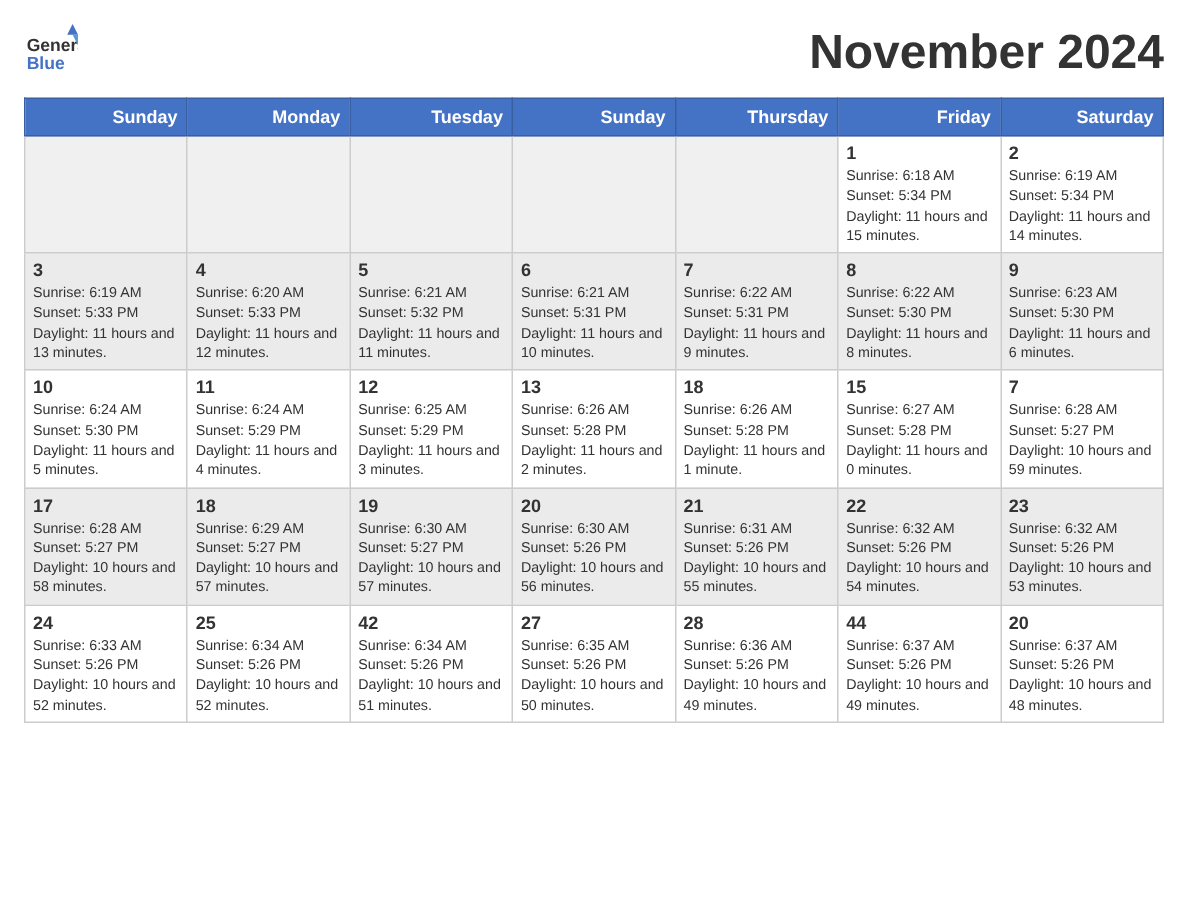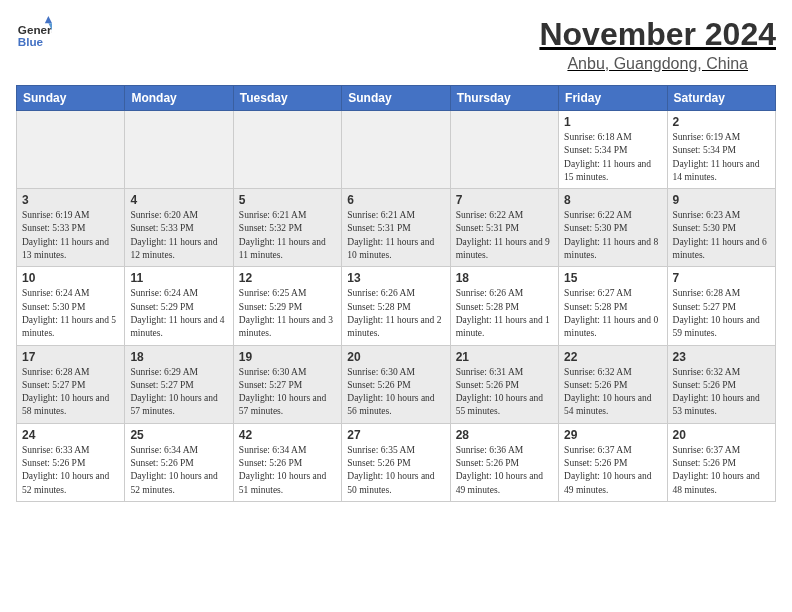--- a/index.html
+++ b/index.html
@@ -19,22 +19,21 @@
     .logo {
       display: flex;
       align-items: center;
       gap: 4px;
     }
     .logo-icon {
       width: 36px;
       height: 36px;
     }
     .title-section {
-      text-align: center;
-      text-decoration: underline;
+      text-align: left;
     }
     .main-title {
       font-size: 32px;
       font-weight: bold;
       color: #333;
     }
     .subtitle {
       font-size: 16px;
       color: #555;
       margin-top: 2px;
@@ -42,21 +41,21 @@
     .calendar {
       width: 100%;
       border-collapse: collapse;
     }
     .calendar th {
       background: #4472c4;
       color: white;
       font-size: 12px;
       font-weight: bold;
       padding: 5px 6px;
-      text-align: left;
+      text-align: right;
       border: 1px solid #3a5fa0;
     }
     .calendar td {
       border: 1px solid #ccc;
       vertical-align: top;
       padding: 4px 5px;
       width: calc(100% / 7);
       min-height: 80px;
       font-size: 10px;
       color: #333;
@@ -68,21 +67,20 @@
     .day-number {
       font-size: 12px;
       font-weight: bold;
       display: block;
       margin-bottom: 2px;
     }
     .day-info {
       font-size: 9.5px;
       line-height: 1.4;
       color: #333;
-      font-family: Liberation Serif, serif;
     }
     .row-shaded td {
       background: #ebebeb;
     }
     .row-white td {
       background: #fff;
     }
     .row-shaded td.empty, .row-white td.empty {
       background: #f0f0f0;
     }
@@ -94,21 +92,20 @@
   <div class="logo">
     <svg class="logo-icon" viewBox="0 0 40 40">
       <text x="2" y="20" font-size="13" font-weight="bold" fill="#333">General</text>
       <text x="2" y="33" font-size="13" font-weight="bold" fill="#4472c4">Blue</text>
       <polygon points="32,8 40,8 36,0" fill="#4472c4"></polygon>
       <polygon points="36,8 40,16 40,8" fill="#5a9ad5"></polygon>
     </svg>
   </div>
   <div class="title-section">
     <div class="main-title">November 2024</div>
-    <div class="subtitle">Anbu, Guangdong, China</div>
   </div>
 </div>
 
 <table class="calendar">
   <thead>
     <tr>
     <th>Sunday</th>
         <th>Monday</th>
         <th>Tuesday</th>
         <th>Sunday</th>
@@ -294,21 +291,21 @@
 Sunset: 5:26 PM
 Daylight: 10 hours and 50 minutes.</div>
         </td>
         <td>
           <span class="day-number">28</span>
           <div class="day-info">Sunrise: 6:36 AM
 Sunset: 5:26 PM
 Daylight: 10 hours and 49 minutes.</div>
         </td>
         <td>
-          <span class="day-number">29</span>
+          <span class="day-number">44</span>
           <div class="day-info">Sunrise: 6:37 AM
 Sunset: 5:26 PM
 Daylight: 10 hours and 49 minutes.</div>
         </td>
         <td>
           <span class="day-number">20</span>
           <div class="day-info">Sunrise: 6:37 AM
 Sunset: 5:26 PM
 Daylight: 10 hours and 48 minutes.</div>
         </td>

